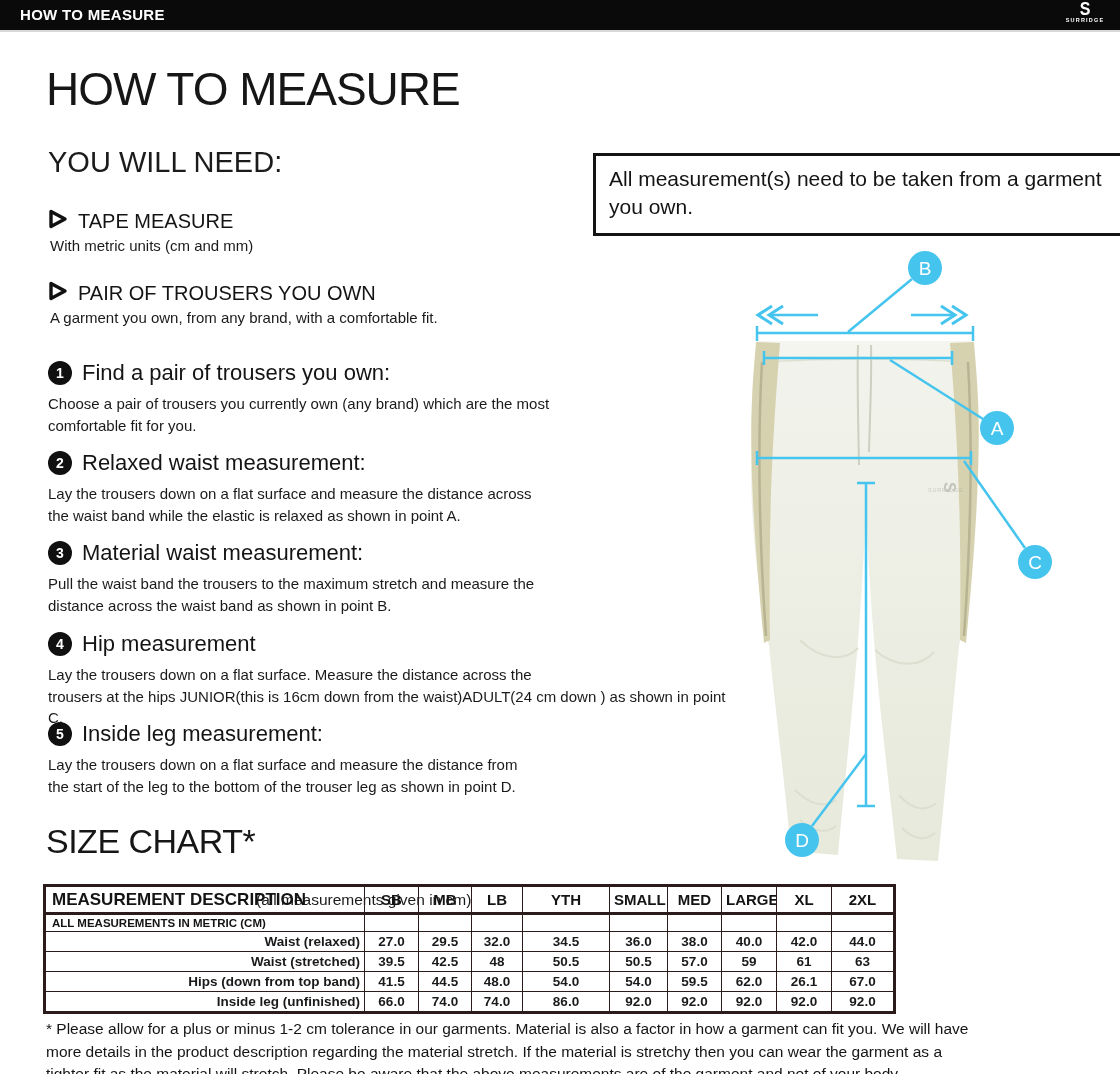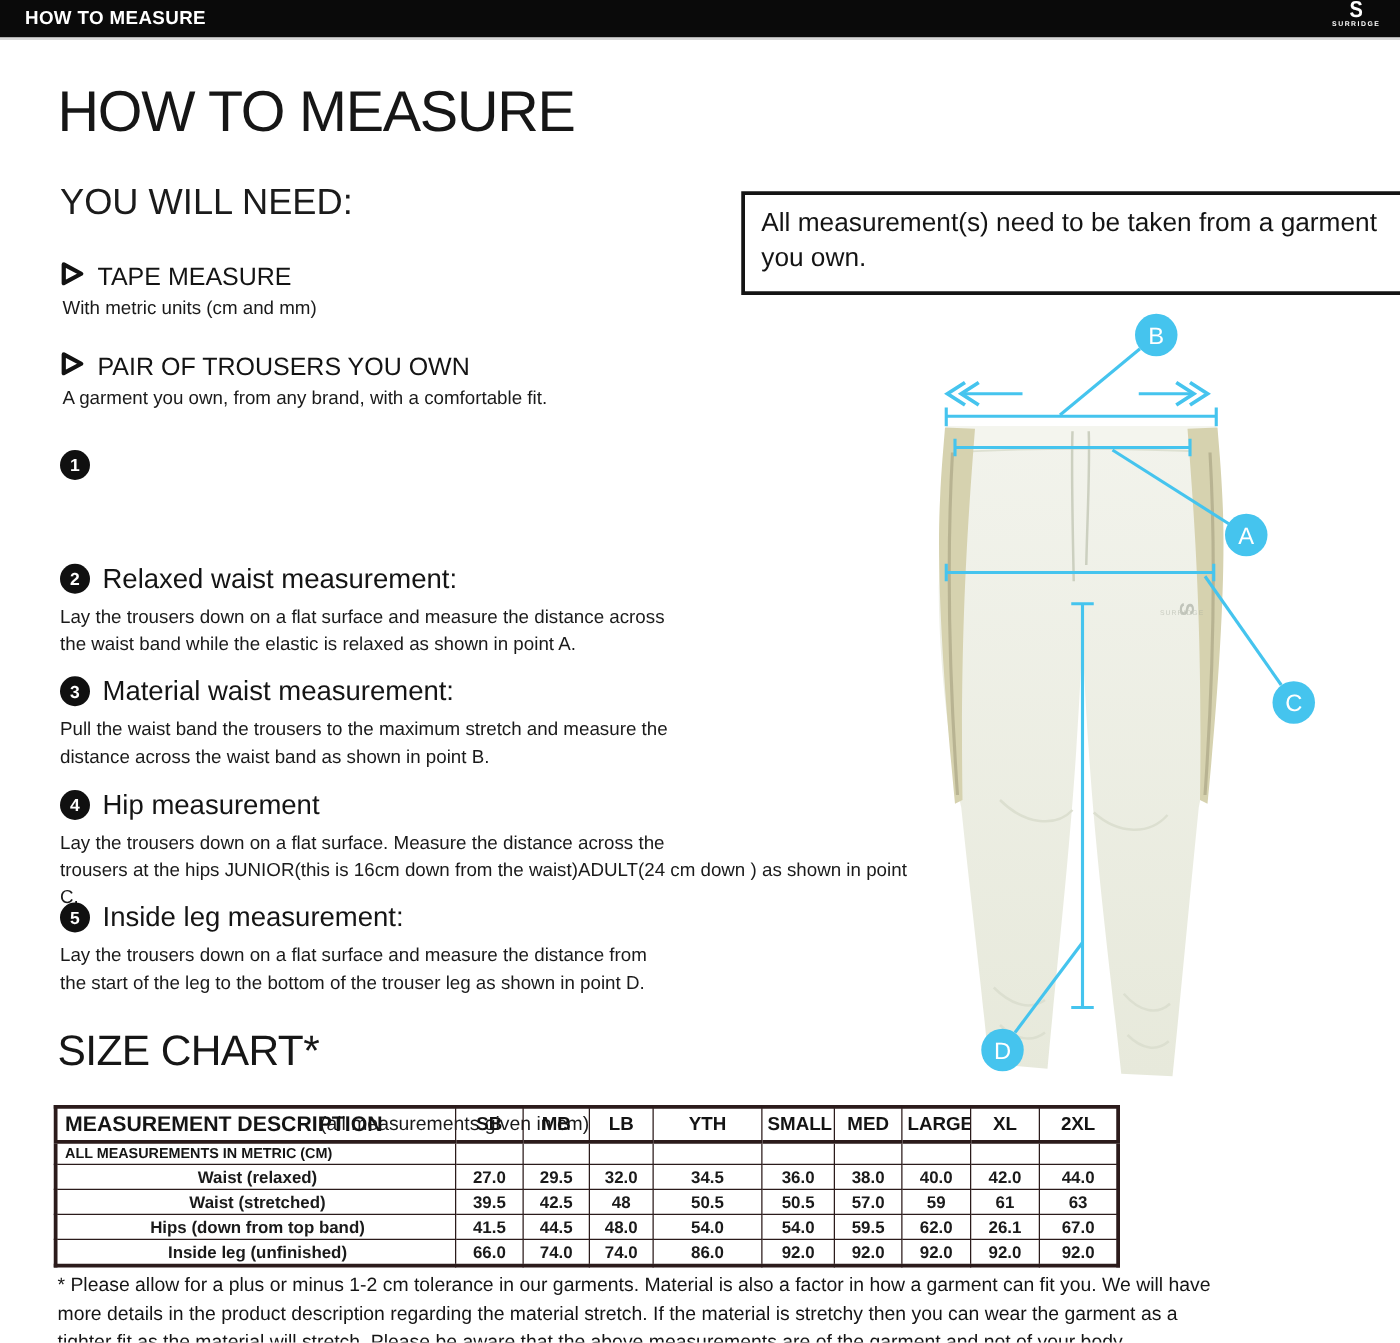--- a/index.html
+++ b/index.html
@@ -36,21 +36,21 @@
   .sc-heading{position:absolute;left:46px;top:822px;font-size:34px;font-weight:400;letter-spacing:-.5px;color:#161616;}
   .sc-sub{position:absolute;left:256px;top:891px;font-size:15.5px;color:#1a1a1a;}
 
   table.size{position:absolute;left:43px;top:884px;width:850px;border-collapse:collapse;table-layout:fixed;
     border:3px solid #2b1b1b;}
   table.size th,table.size td{border:1.5px solid #2b1b1b;padding:0 4px;overflow:hidden;white-space:nowrap;}
   table.size thead th{border-bottom:3px solid #2b1b1b;font-size:15px;font-weight:700;height:25px;text-align:center;color:#141414;}
   table.size thead th.desc{font-size:17px;text-align:left;padding-left:6px;}
   tr.metric td{height:16px;font-size:11.5px;font-weight:700;text-align:left;padding-left:6px;color:#141414;}
   tr.datarow td{height:19px;font-size:13.5px;font-weight:700;text-align:center;color:#1a1a1a;}
-  tr.datarow td.lbl{text-align:center;padding-left:6px;font-size:13.5px;}
+  tr.datarow td.lbl{text-align:right;padding-left:6px;font-size:13.5px;}
 
   .disclaimer{position:absolute;left:46px;top:1018px;width:1046px;font-size:15.5px;line-height:22.5px;
     white-space:pre-line;color:#151515;}
 </style>
 </head>
 <body>
 
 <div class="topbar"></div>
 <div class="topbar-rule"></div>
 <div class="topbar-title">HOW TO MEASURE</div>
@@ -84,21 +84,24 @@
     <span>PAIR OF TROUSERS YOU OWN</span>
   </div>
   <div class="need-desc">A garment you own, from any brand, with a comfortable fit.</div>
 </div>
 
 <div class="note-box">All measurement(s) need to be taken from a garment you own.</div>
 
 <div class="step" style="top:360px;">
   <div class="step-head">
       <span class="step-num">1</span>
-    </div>
+      <span>Find a pair of trousers you own:</span>
+    </div>
+  <div class="step-desc">Choose a pair of trousers you currently own (any brand) which are the most
+comfortable fit for you.</div>
 </div>
 <div class="step" style="top:450px;">
   <div class="step-head">
       <span class="step-num">2</span>
       <span>Relaxed waist measurement:</span>
     </div>
   <div class="step-desc">Lay the trousers down on a flat surface and measure the distance across
 the waist band while the elastic is relaxed as shown in point A.</div>
 </div>
 <div class="step" style="top:540px;">

